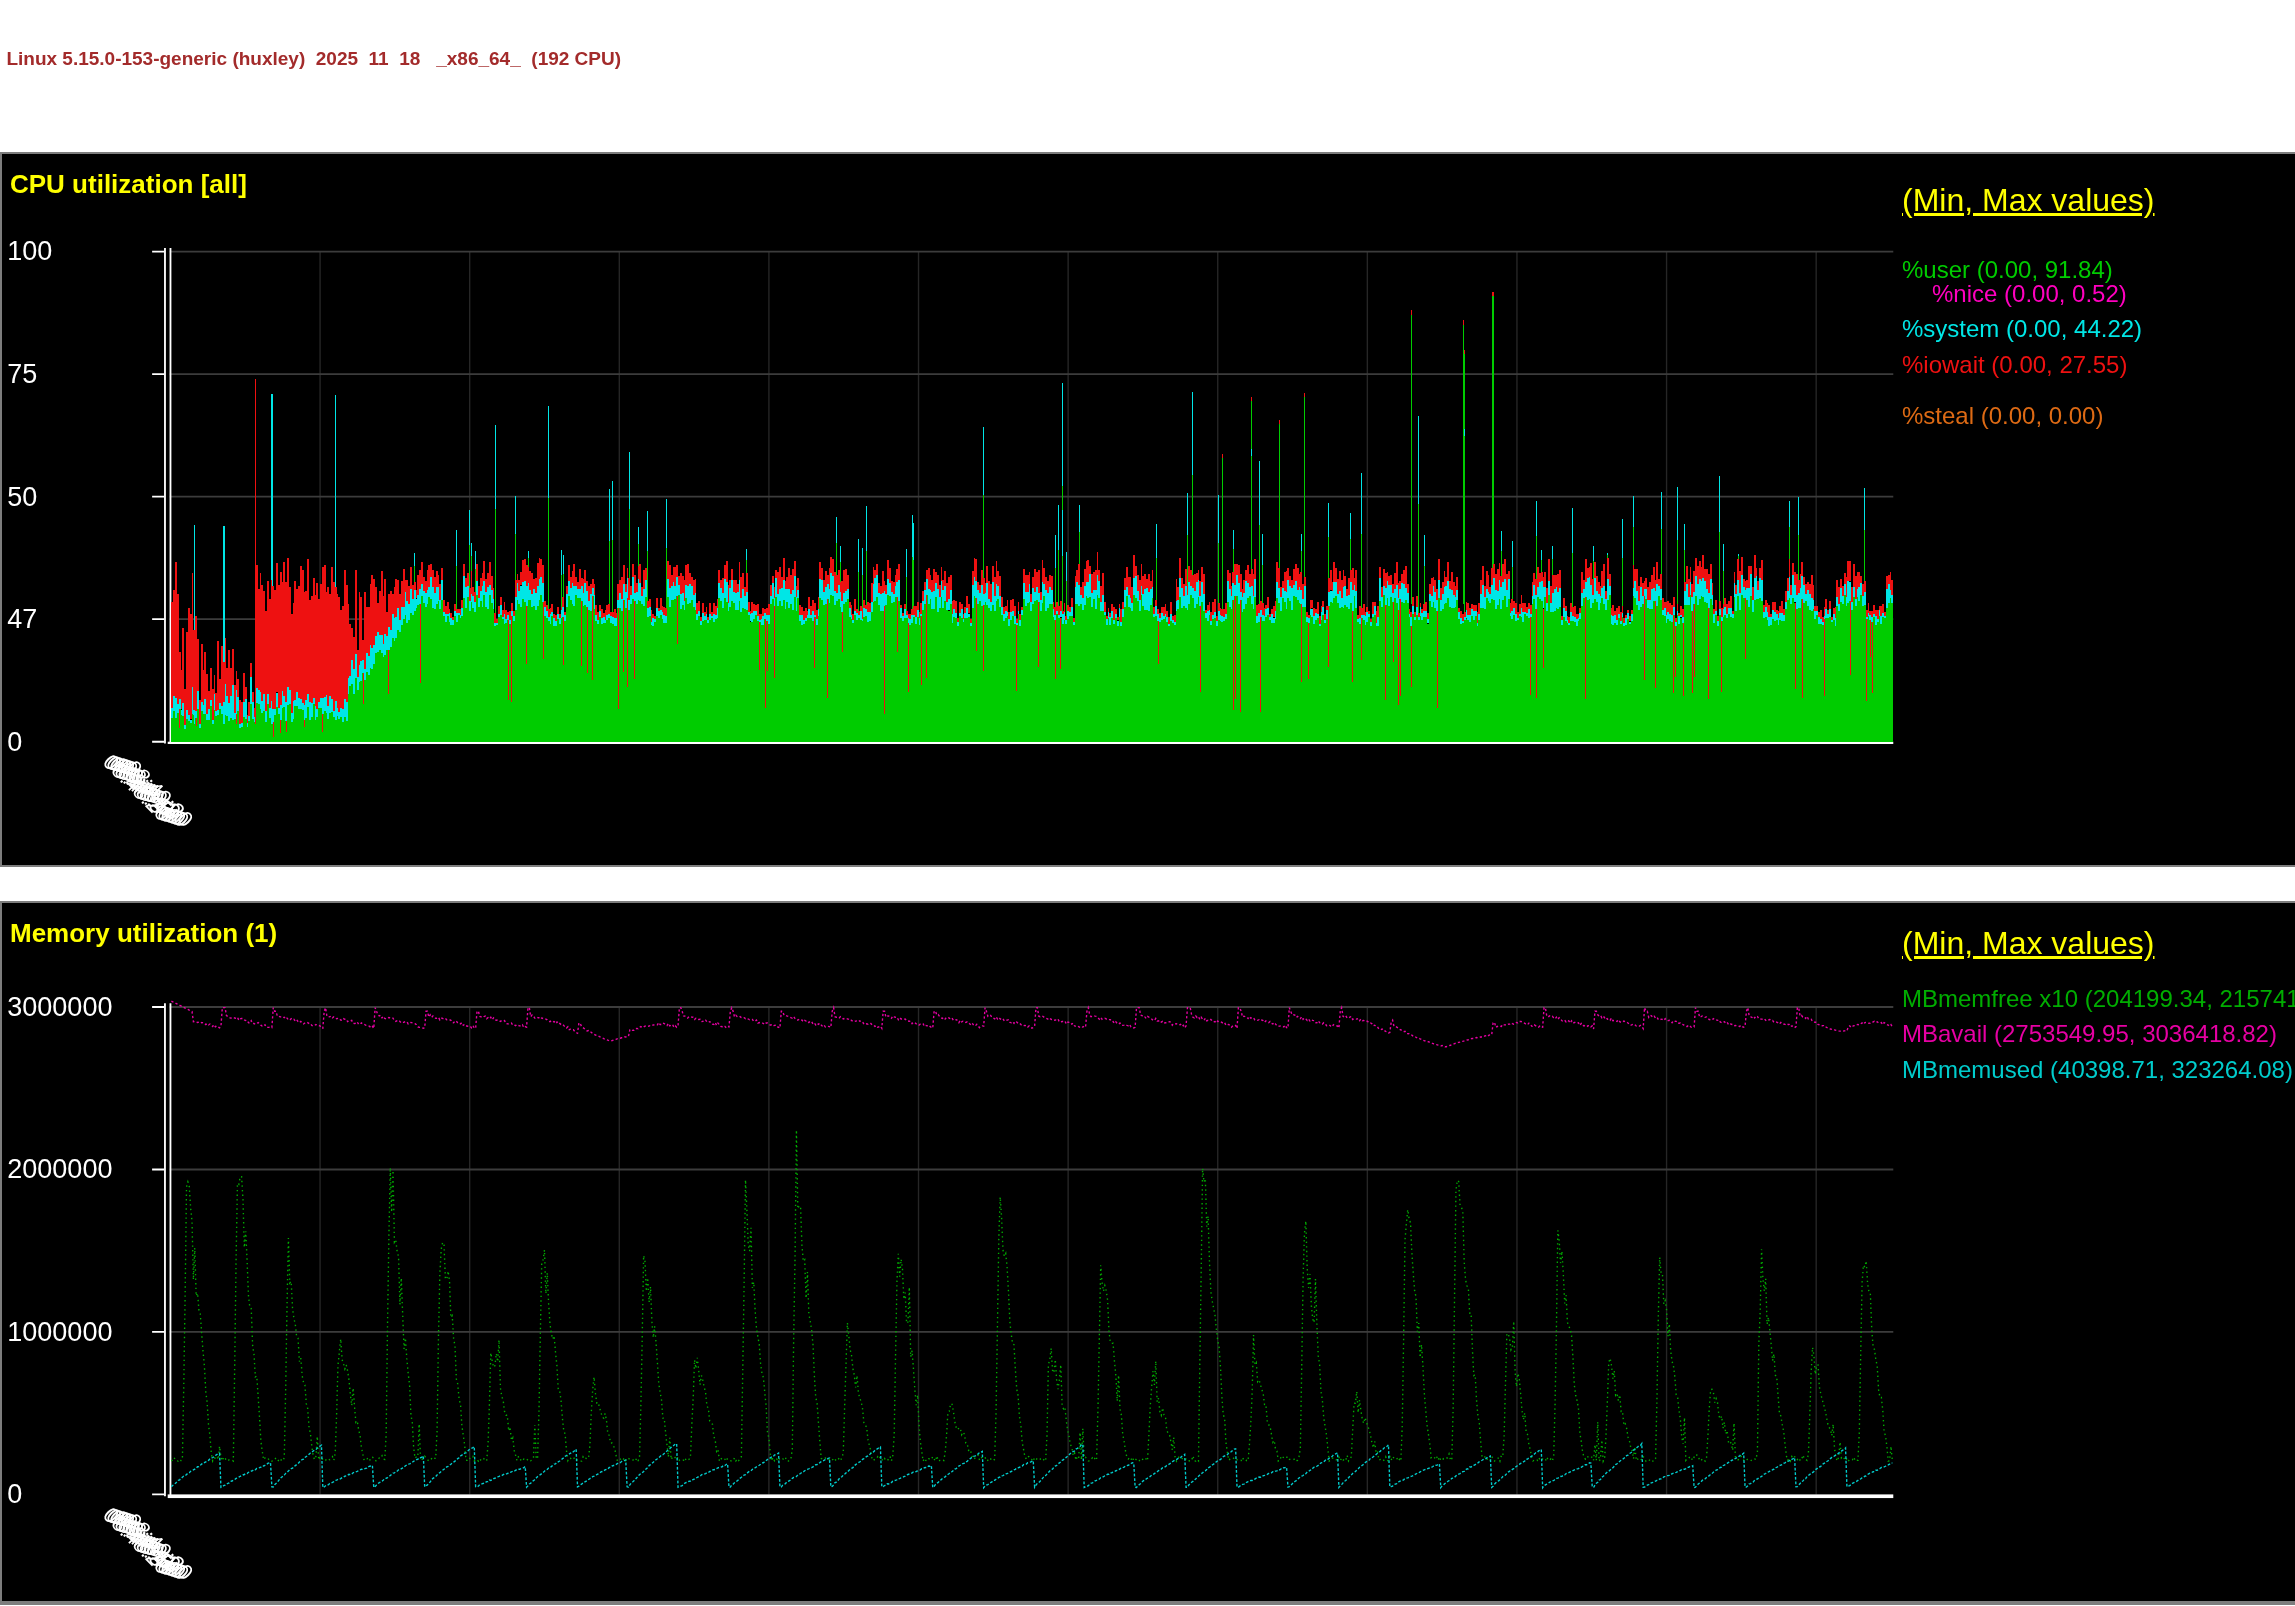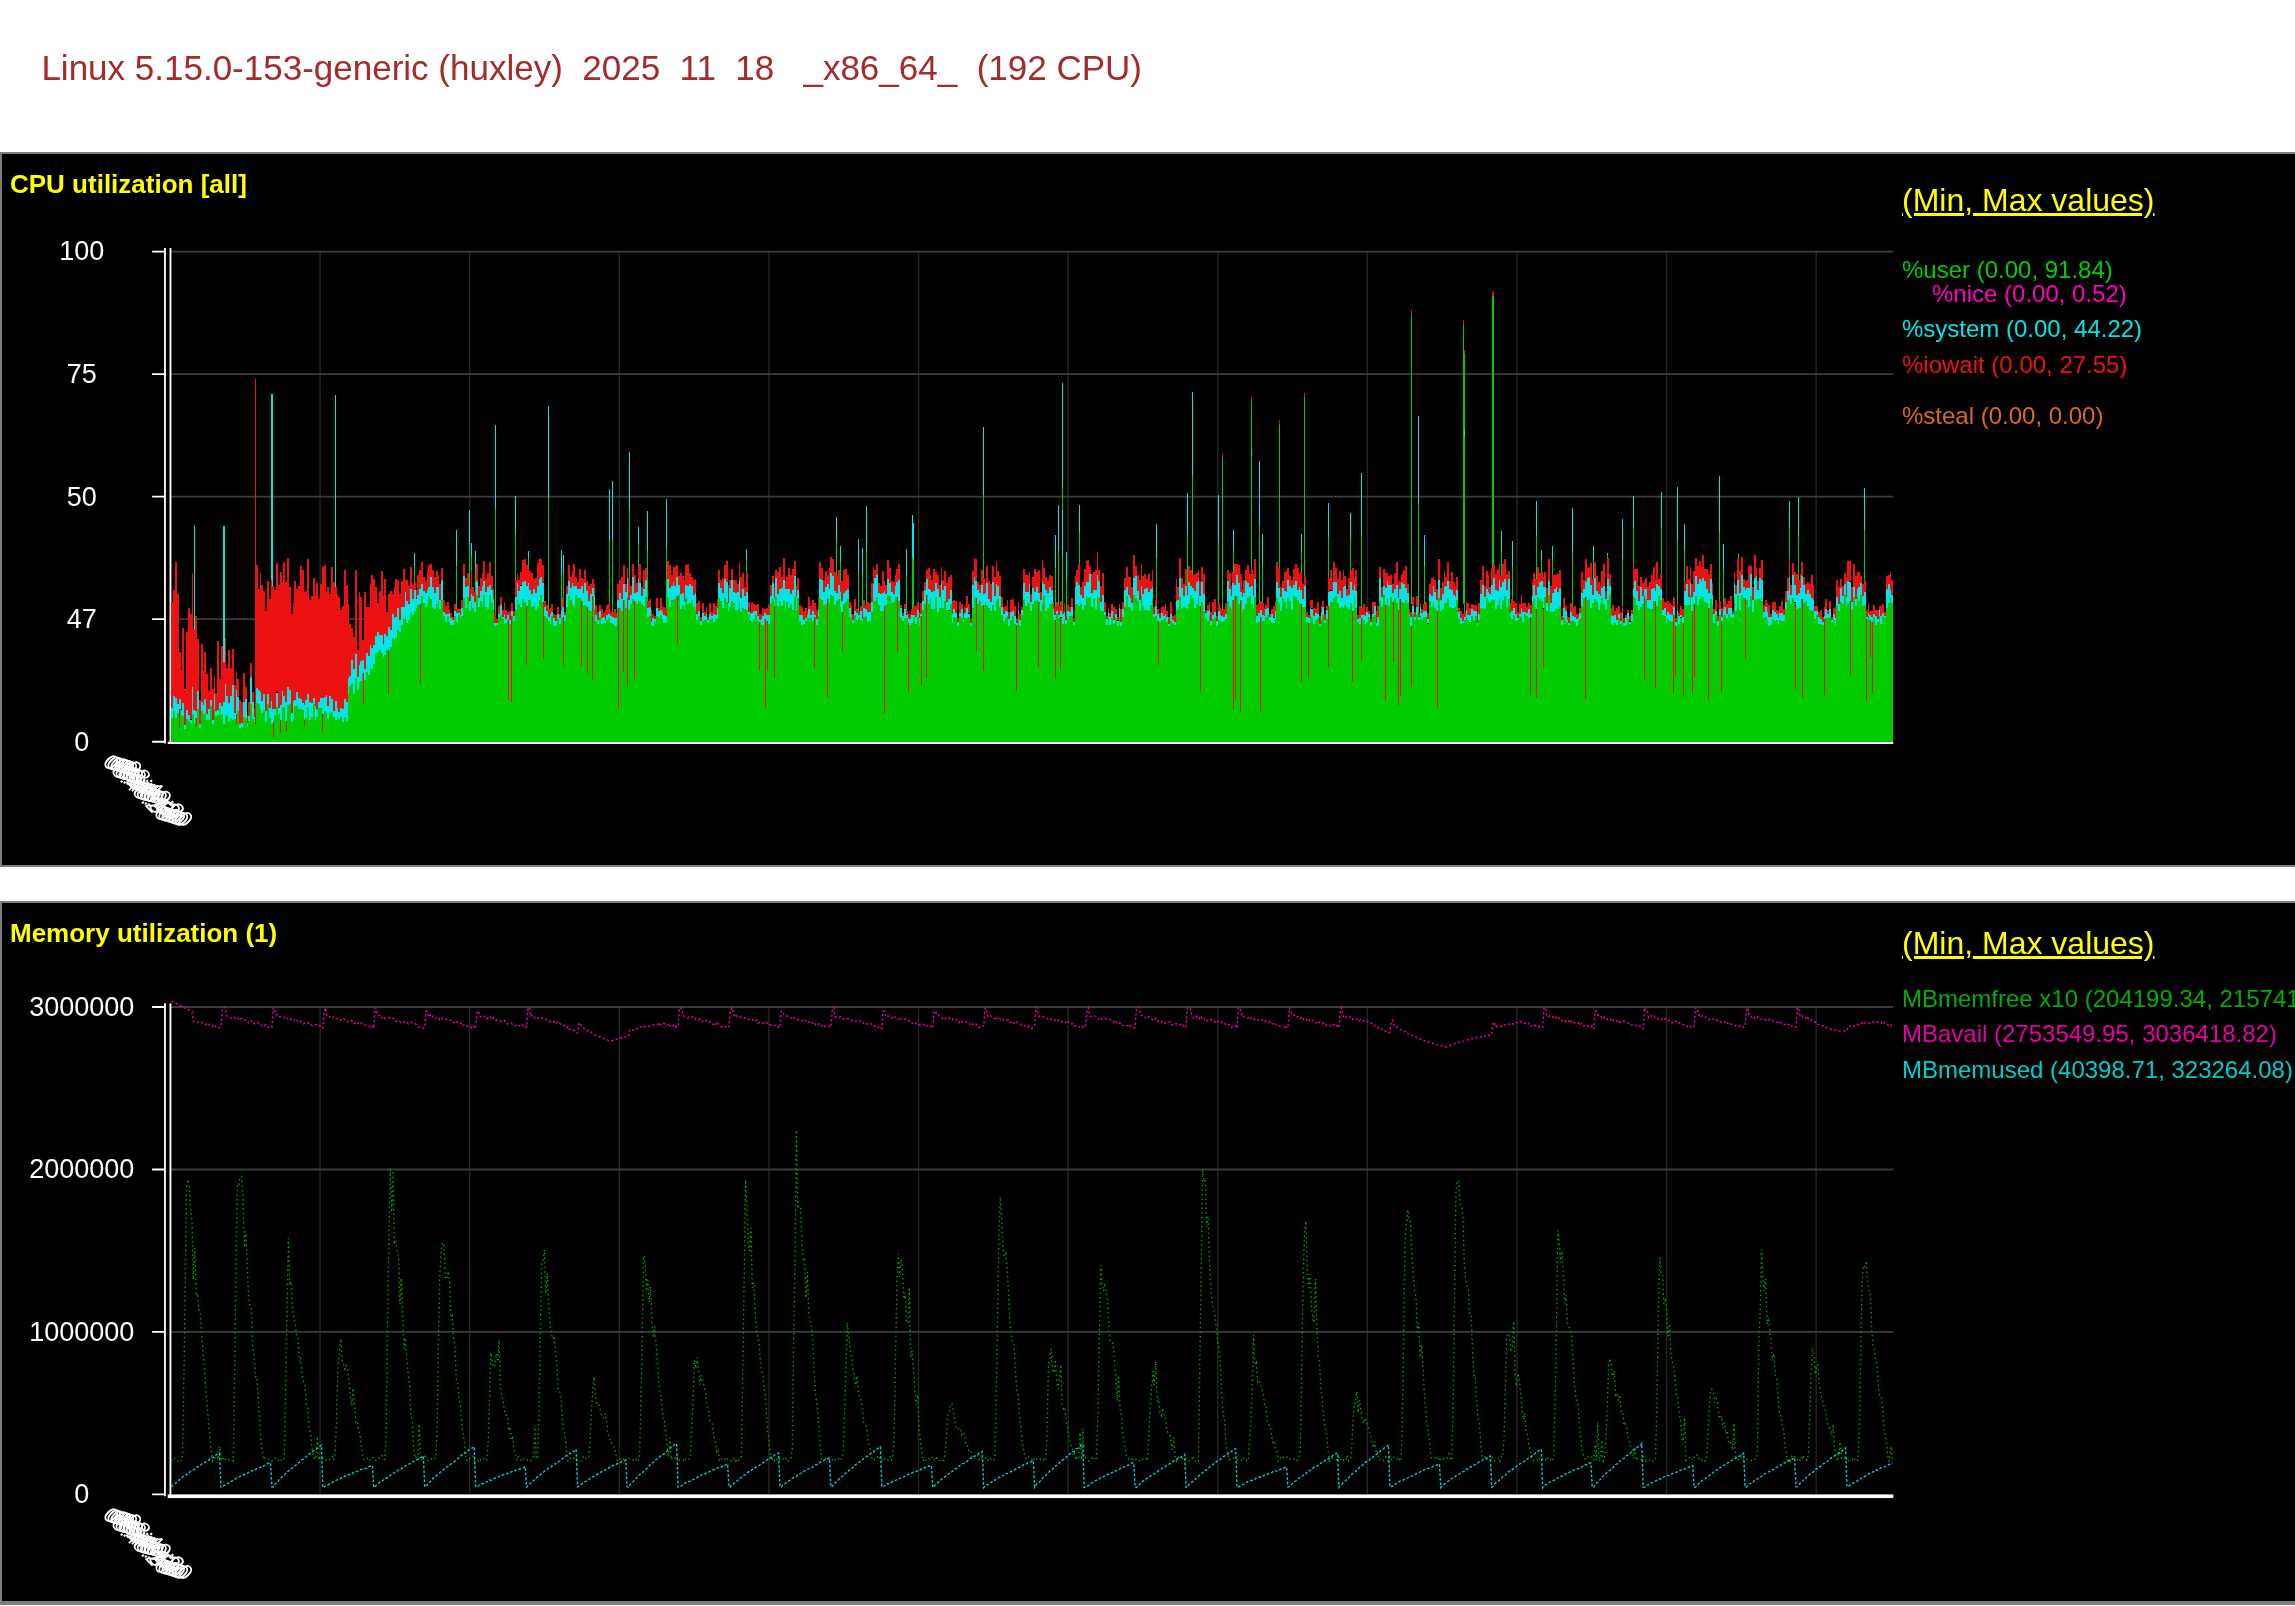--- a/index.html
+++ b/index.html
@@ -1,21 +1,21 @@
 <!DOCTYPE html>
 <html style="font-size:7.3px"><head>
 <meta charset="utf-8">
 <style>
   html,body{margin:0;padding:0;}
   body{
     width:2525px;height:1607px;background:#ffffff;position:relative;overflow:hidden;
     font-family:"Liberation Sans","DejaVu Sans",sans-serif;
   }
   .header{
-    position:absolute;left:6.4px;top:48px;font-size:35px;font-weight:normal;letter-spacing:0px;white-space:pre;margin-left:35px;
+    position:absolute;left:6.4px;top:48px;font-size:19px;font-weight:bold;letter-spacing:0px;white-space:pre;
   }
   .panel{
     position:absolute;left:0;width:2519px;background:#000;
     outline:2.3px solid #7d7d7d;outline-offset:-2.3px;
   }
   #cpu-panel{top:152px;height:715px;}
   #mem-panel{top:901px;height:704px;}
   .panel svg{position:absolute;left:0;top:0;}
   .chart-title{position:absolute;left:10px;top:16.5px;font-size:26px;color:#ffff00;white-space:pre;font-weight:bold;}
   .legend{position:absolute;left:1902px;top:0;width:611px;}
@@ -24,21 +24,21 @@
   #cpu-panel .legend-header{top:30px;}
   #cpu-panel .legend-item:nth-of-type(2){top:104px;}
   #cpu-panel .legend-item:nth-of-type(3){top:128px;}
   #cpu-panel .legend-item:nth-of-type(4){top:163px;}
   #cpu-panel .legend-item:nth-of-type(5){top:199px;text-align:right;}
   #cpu-panel .legend-item:nth-of-type(6){top:235px;margin-top:15px;}
   #mem-panel .legend-header{top:24px;}
   #mem-panel .legend-item:nth-of-type(2){top:84px;}
   #mem-panel .legend-item:nth-of-type(3){top:119px;}
   #mem-panel .legend-item:nth-of-type(4){top:155px;}
-  .ylab{position:absolute;left:7.3px;width:149px;text-align:center;font-size:27px;color:#ffffff;white-space:pre;}
+  .ylab{position:absolute;left:7.3px;width:149px;text-align:left;font-size:27px;color:#ffffff;white-space:pre;}
   .xblob{position:absolute;left:116px;width:4.6px;height:4.6px;}
   #cpu-panel .xblob{top:597px;}
   #mem-panel .xblob{top:601px;}
   .xblob span{
     position:absolute;font-size:21.6px;color:#ffffff;white-space:pre;
     transform:rotate(45deg);transform-origin:0 0;
   }
   .xblob span:nth-child(1){left:0px;top:0px;}
   .xblob span:nth-child(2){left:3.2px;top:0.9px;}
   .xblob span:nth-child(3){left:6.4px;top:1.8px;}

